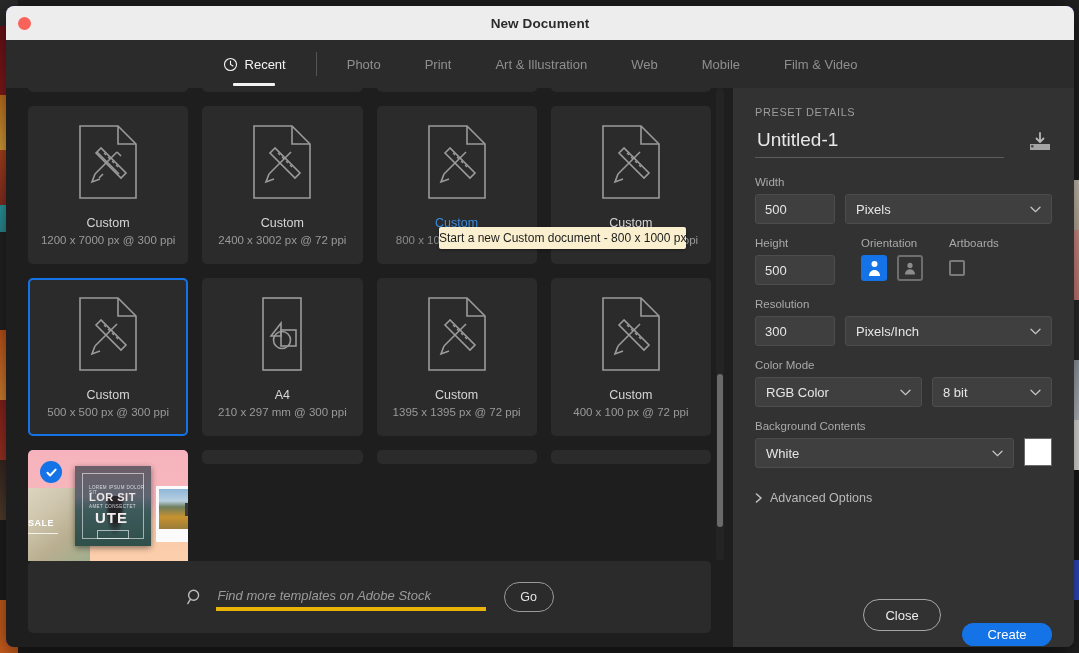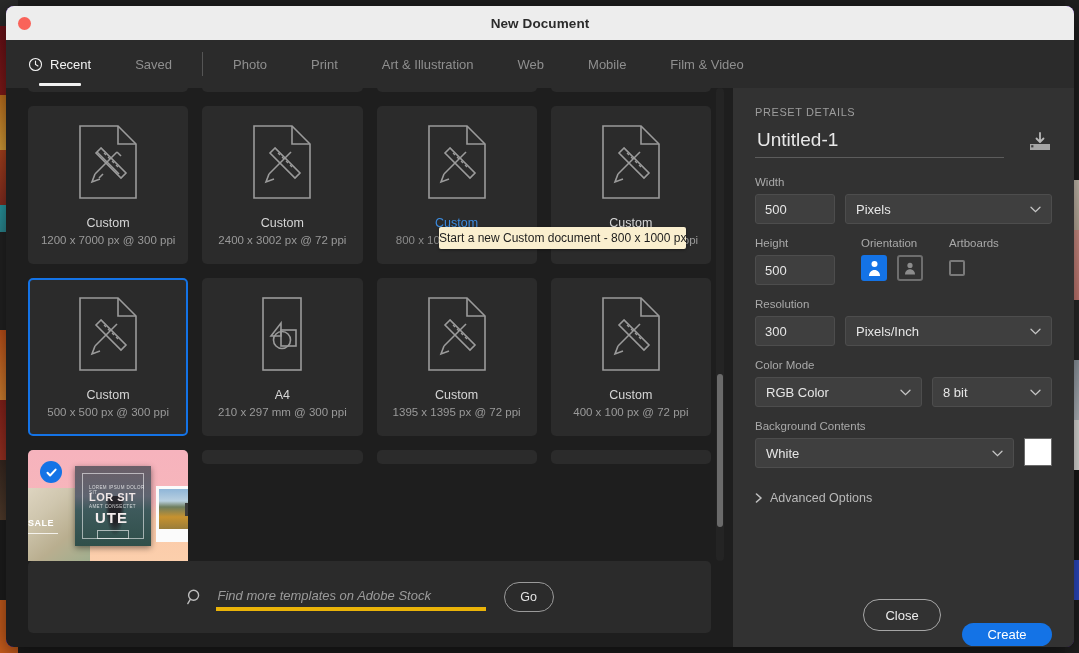--- a/index.html
+++ b/index.html
@@ -65,21 +65,21 @@
   .traffic {
     position: absolute; left: 12px; top: 11px;
     width: 13px; height: 13px; border-radius: 50%;
     background: #f9635a;
   }
 
   
   #tabbar {
     height: 48px; flex: 0 0 48px;
     background: #2b2b2b;
-    display: flex; align-items: stretch; 
+    display: flex; align-items: stretch; justify-content: center;
     gap: 0px;
     position: relative;
   }
   .tab {
     display: flex; align-items: center; gap: 7px;
     padding: 0 22px;
     font-size: 13px; color: #8f8f8f;
     position: relative; cursor: default;
   }
   .tab.active { color: #f2f2f2; }
@@ -318,23 +318,20 @@
   </div>
 
   <div id="tabbar">
     <div class="tab active">
       <svg class="clock-ic" viewBox="0 0 16 16">
         <circle cx="8" cy="8" r="6.4" fill="none" stroke="#f2f2f2" stroke-width="1.2"></circle>
         <path d="M8 4.4V8l2.6 1.6" fill="none" stroke="#f2f2f2" stroke-width="1.2" stroke-linecap="round"></path>
       </svg>
       <span>Recent</span>
       <span class="tab-underline"></span>
-    </div>
-    <div class="tab">
-      <span>Saved</span>
     </div>
     <div class="tab-sep"></div>
     <div class="tab">
       <span>Photo</span>
     </div>
     <div class="tab">
       <span>Print</span>
     </div>
     <div class="tab">
       <span>Art &amp; Illustration</span>

